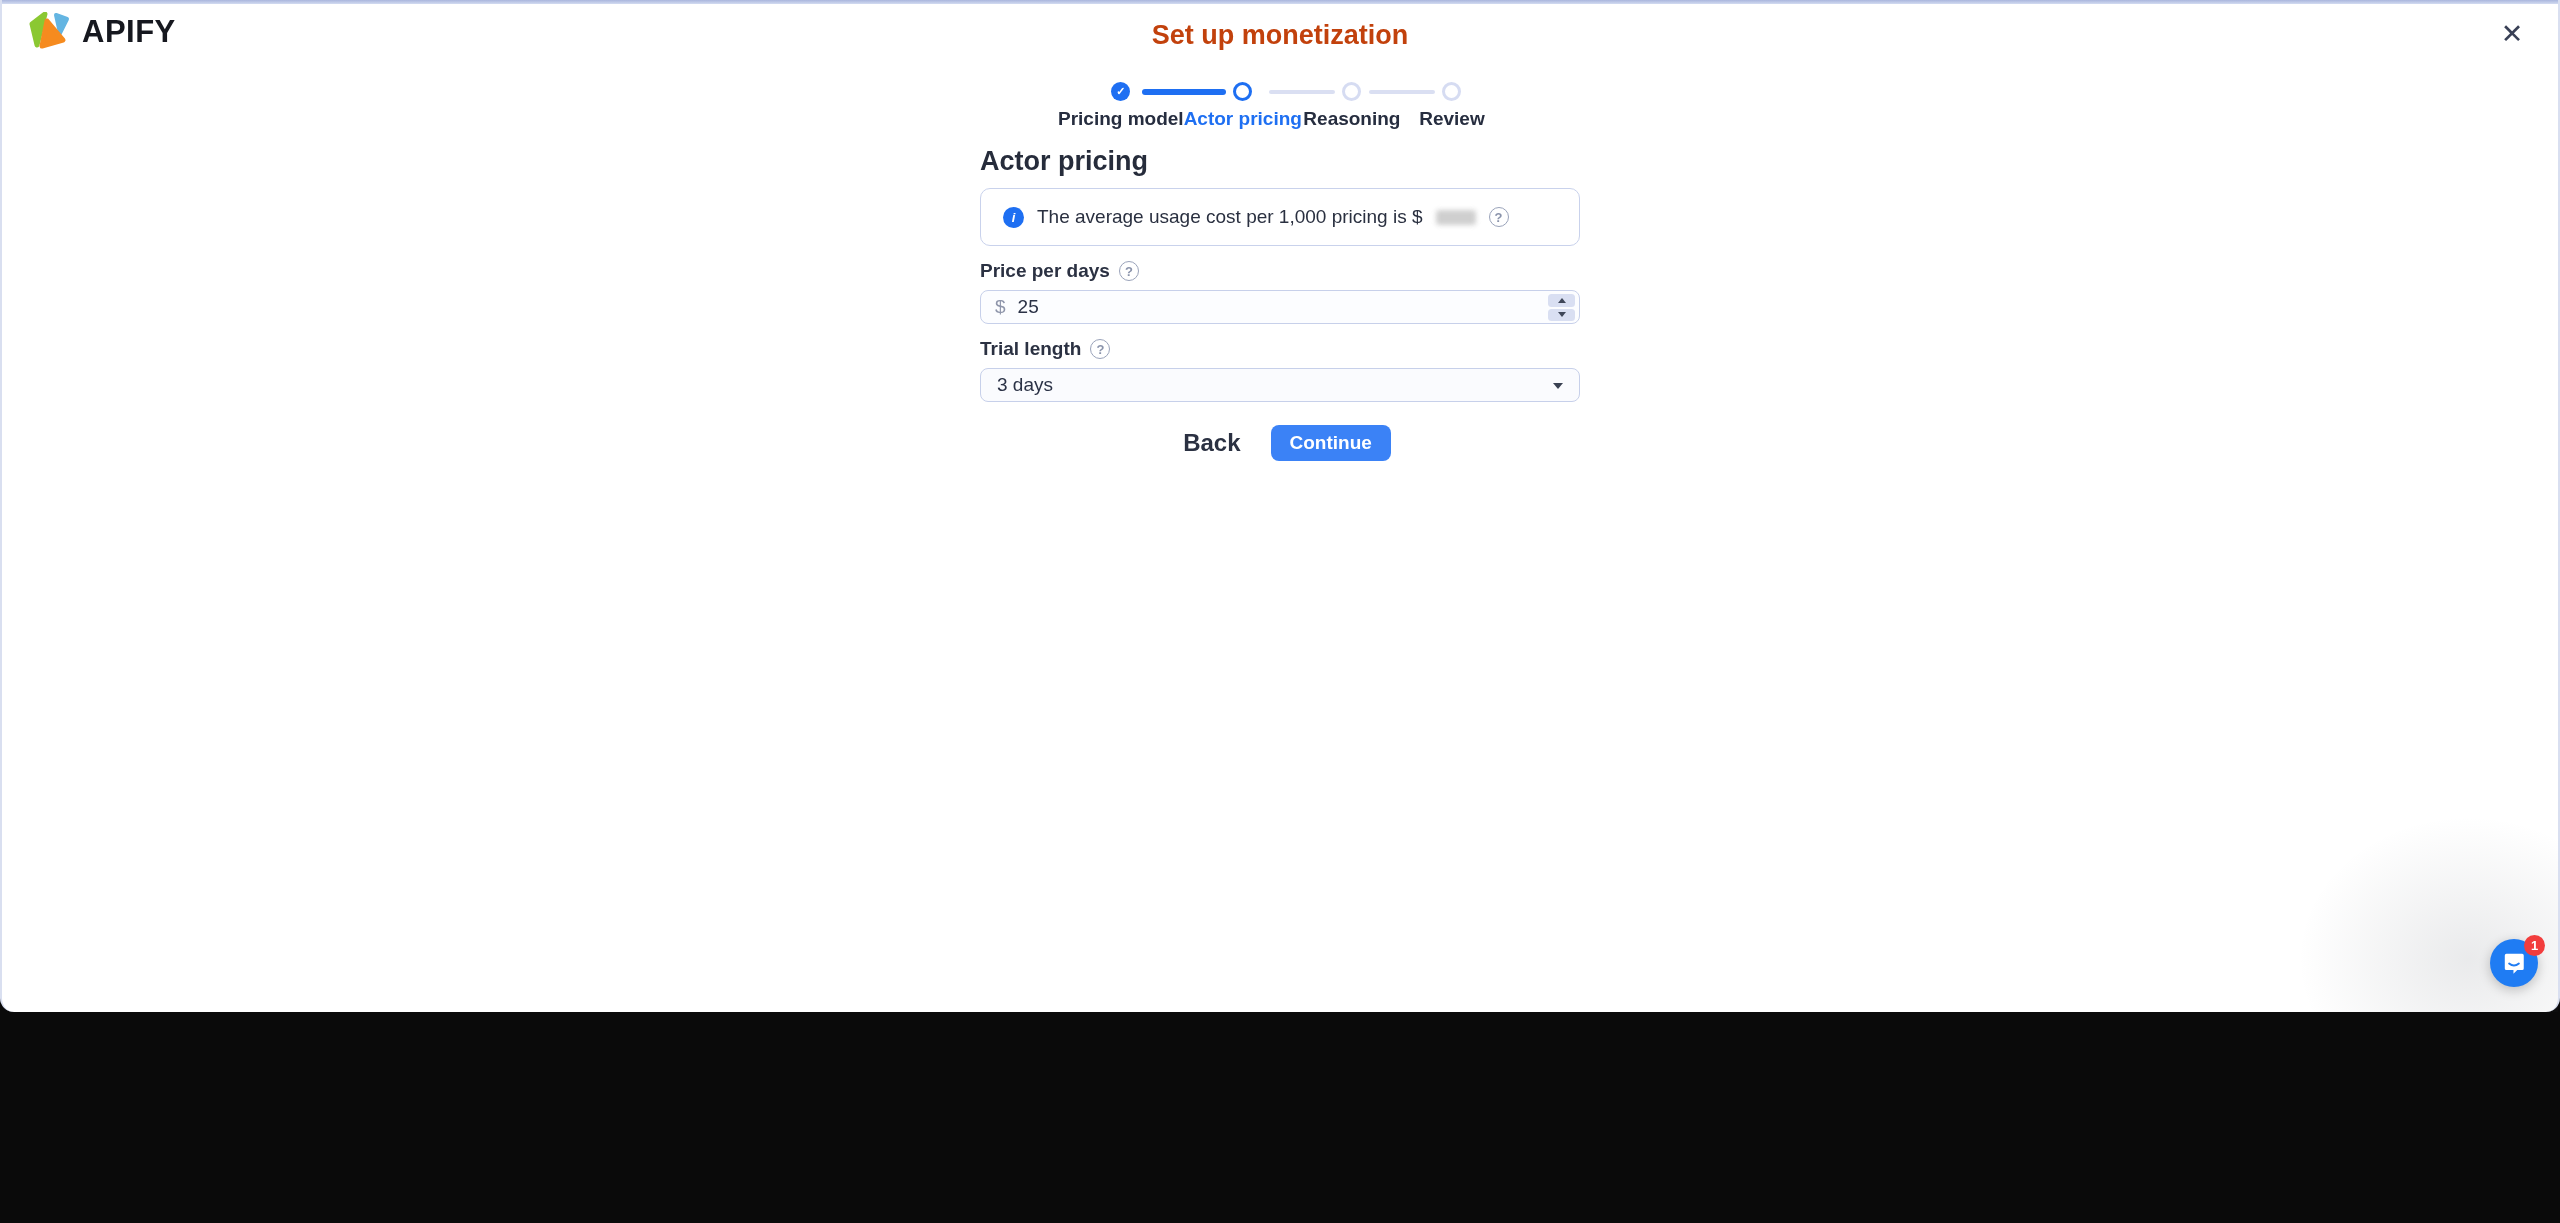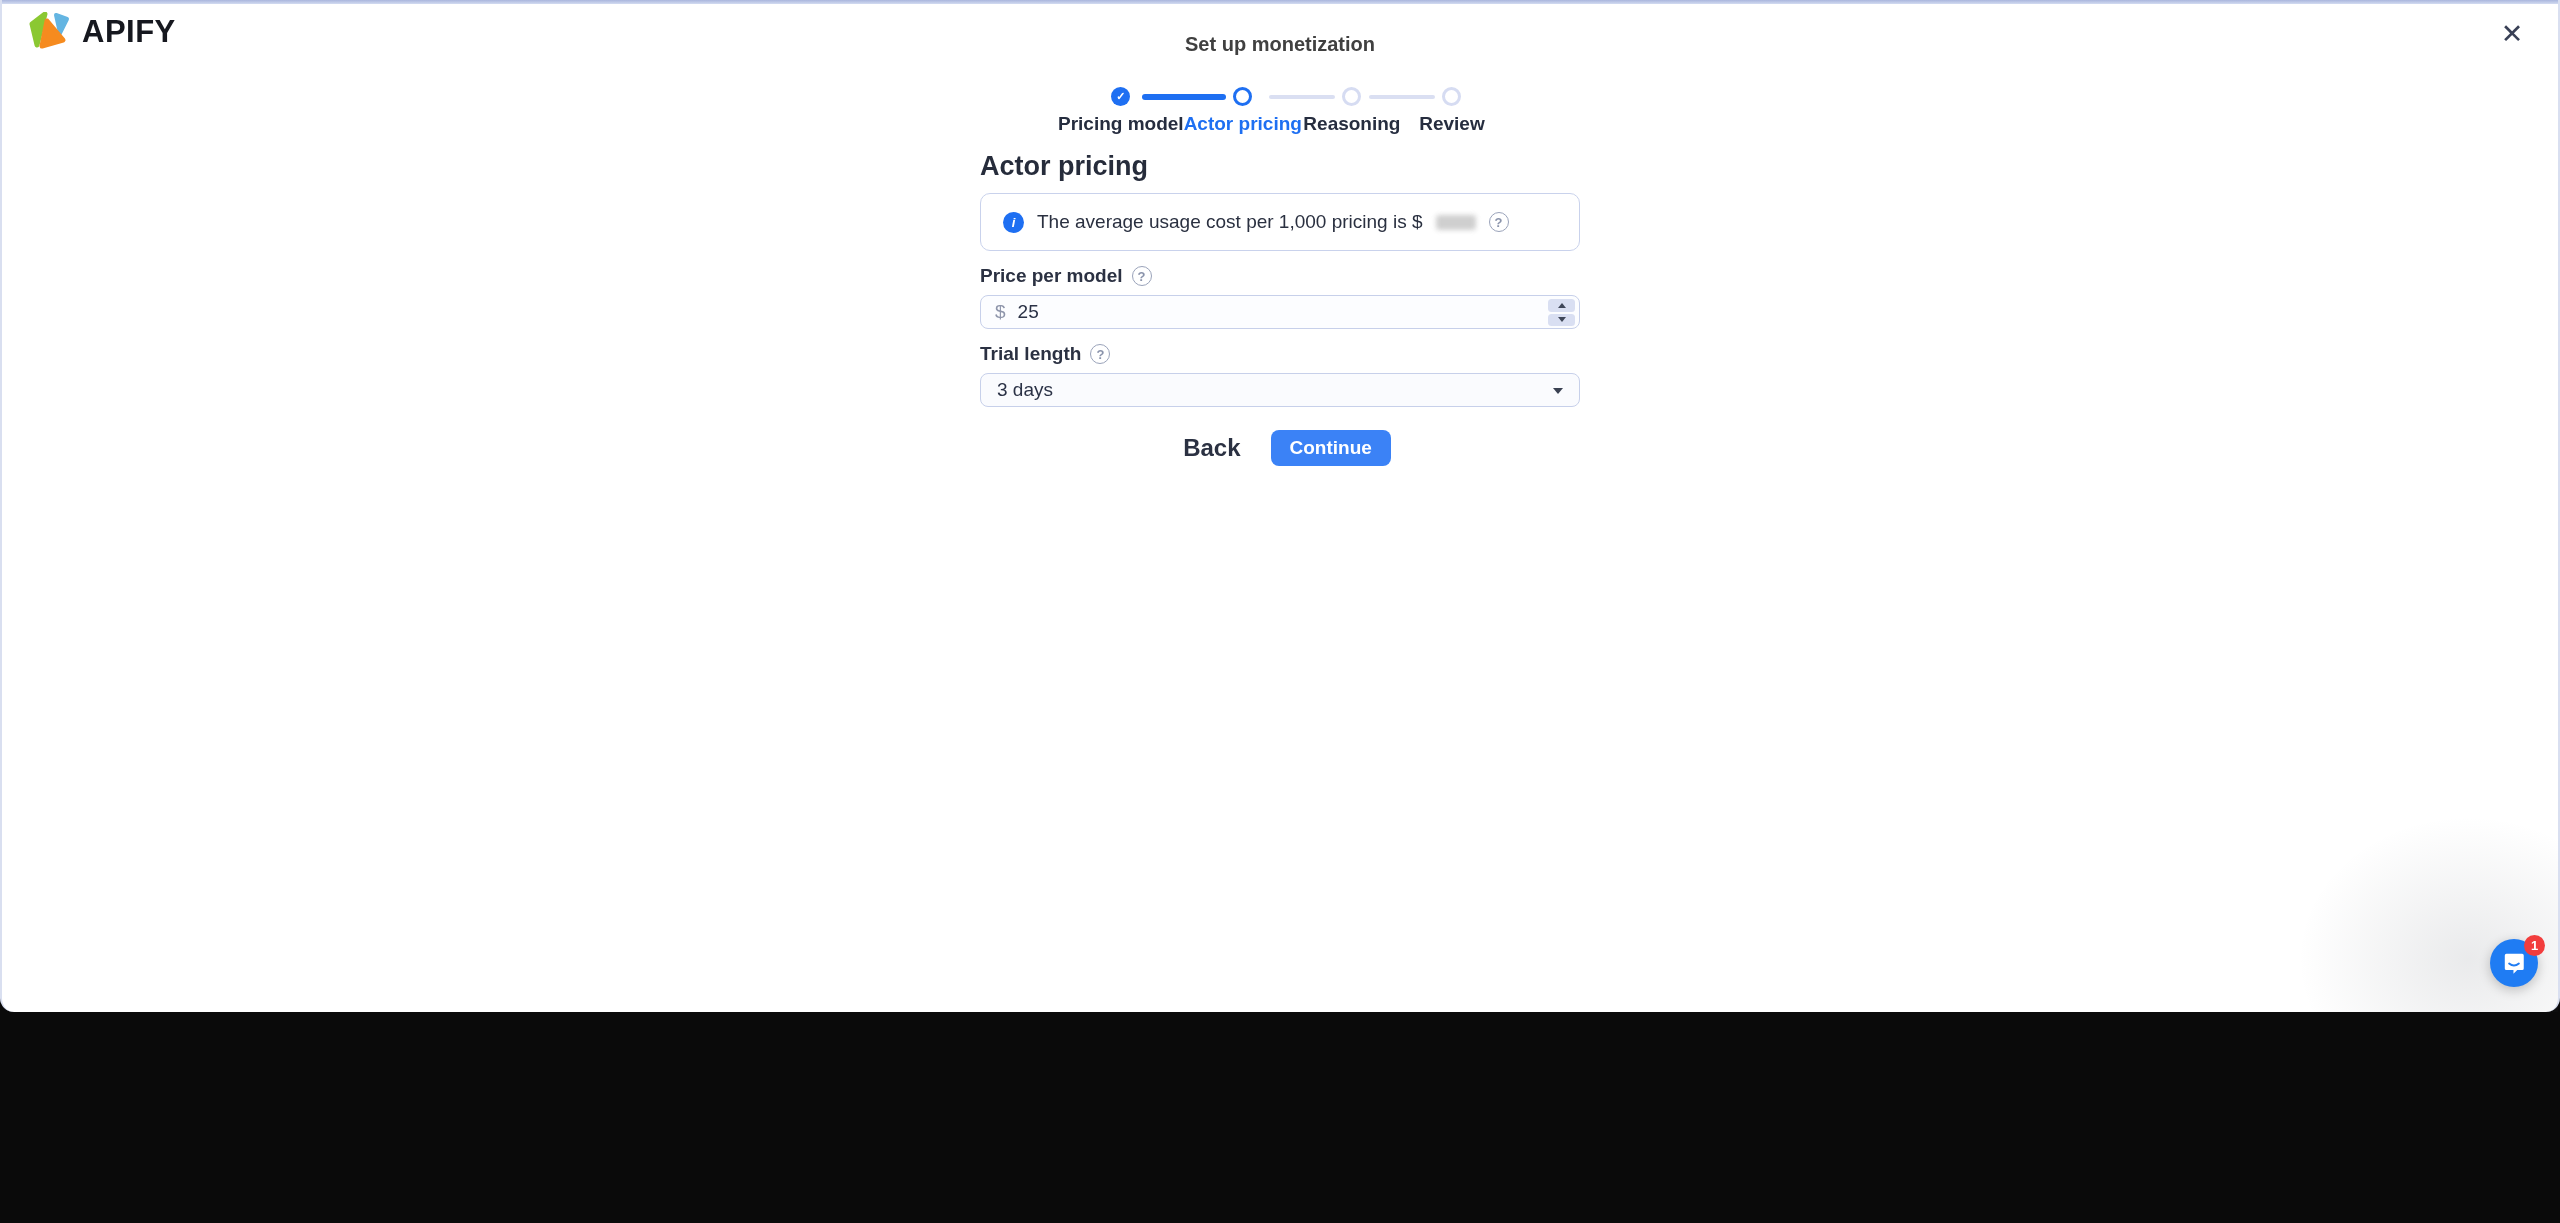--- a/index.html
+++ b/index.html
@@ -26,22 +26,22 @@
   .logo svg { display:block; }
   .brand {
     font-size:31px; font-weight:800; letter-spacing:0.5px; color:#16181f;
   }
   .close-btn {
     position:absolute; right:26px; top:14px; width:40px; height:40px;
     background:none; border:none; cursor:pointer;
     font-size:27px; font-weight:400; color:#394056; line-height:40px; text-align:center;
   }
   .title {
-    padding-top:33px; text-align:center;
-    font-size:20px; font-weight:700; color:#404040;
+    padding-top:20px; text-align:center;
+    font-size:27px; font-weight:700; color:#c2410c;
   }
   
   .stepper { width:444px; margin:31px auto 0; display:flex; }
   .step { flex:1 1 0; position:relative; display:flex; flex-direction:column; align-items:center; cursor:pointer; }
   .dot { width:19px; height:19px; border-radius:50%; z-index:1; display:flex; align-items:center; justify-content:center; background:#fff; }
   .dot.completed { background:#1e6ff2; color:#fff; font-size:11px; font-weight:700; }
   .dot.active    { border:3.5px solid #1e6ff2; }
   .dot.upcoming  { border:3px solid #d6dcf2; }
   .connector { position:absolute; top:7.5px; left:calc(-50% + 17px); right:calc(50% + 17px); border-radius:3px; }
   .connector.done { height:6px; top:6.5px; background:#1e6ff2; }
@@ -163,21 +163,21 @@
     <h2 class="heading">Actor pricing</h2>
 
     <div class="banner">
       <span class="info-icon">i</span>
       <span class="banner-text">The average usage cost per 1,000 pricing is $</span>
       <span class="redacted"></span>
       <span class="help-icon">?</span>
     </div>
 
     <div class="field-label-row">
-      <span class="field-label">Price per model</span>
+      <span class="field-label">Price per days</span>
       <span class="help-icon">?</span>
     </div>
     <div class="num-input">
       <span class="currency">$</span>
       <input type="text" value="25" style="">
       <div class="spinners">
         <button class="spin-btn">
             <span class="arrow-up"></span>
           </button>
         <button class="spin-btn">

